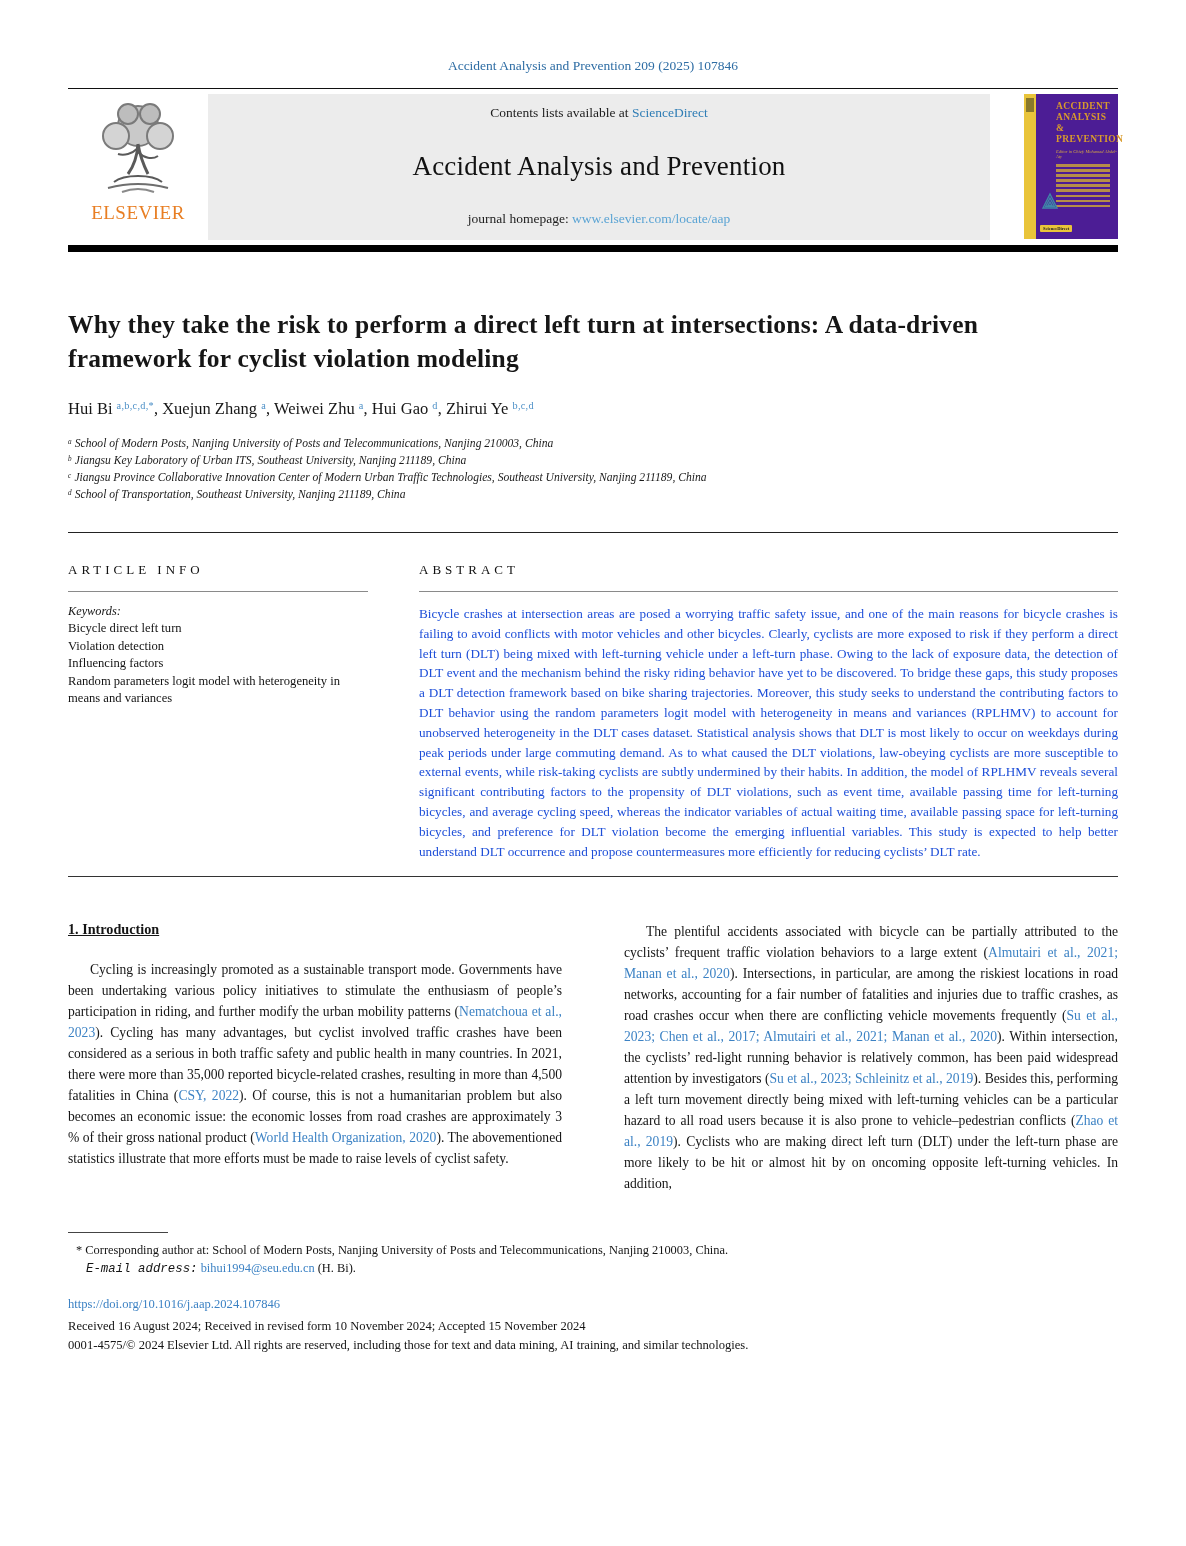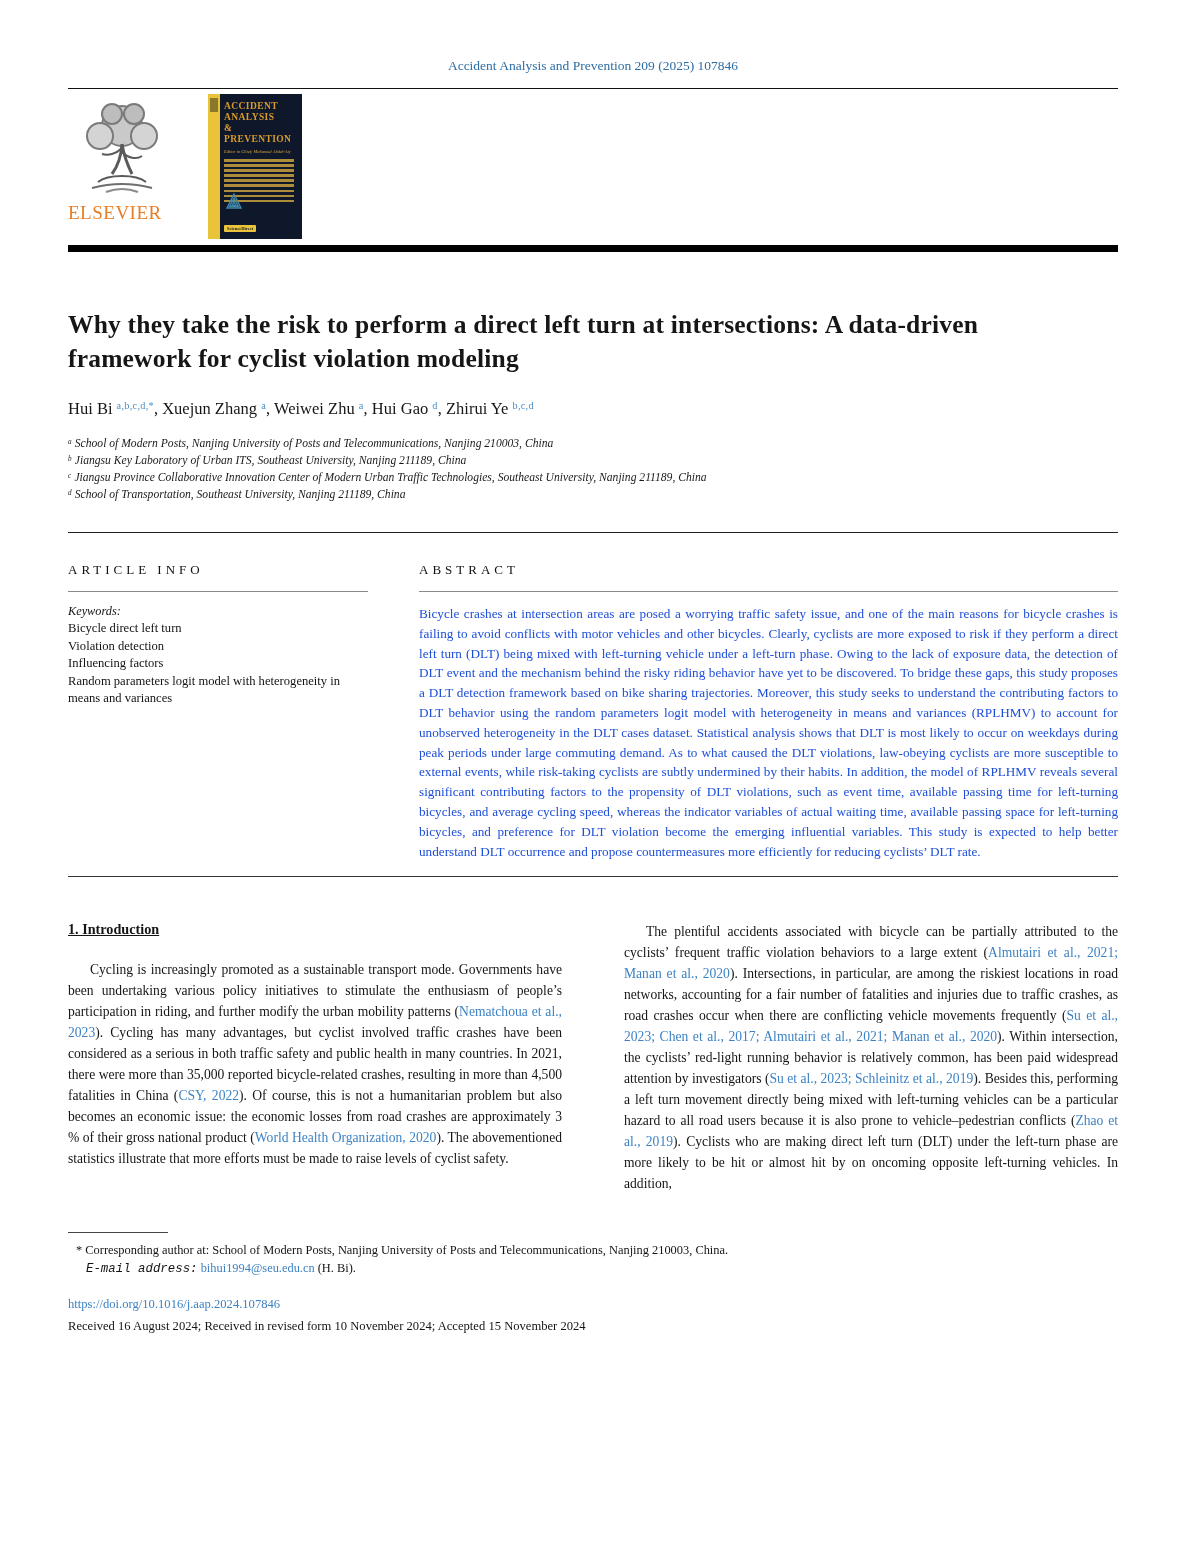--- a/index.html
+++ b/index.html
@@ -4,32 +4,32 @@
 <style>
   html,body{margin:0;padding:0;background:#fff;}
   body{width:1186px;min-height:1546px;font-family:"Liberation Serif","DejaVu Serif",serif;color:#141414;overflow:hidden;}
   .page{padding:58px 68px 0 68px;width:1050px;}
 
   
   .citation{text-align:center;font-size:13.5px;color:#2e6da4;margin-bottom:14px;}
 
   
   .masthead{border-top:1.5px solid #111;padding-top:5px;display:flex;height:146px;}
-  .m-logo{width:140px;display:flex;flex-direction:column;align-items:flex-start;justify-content:flex-start;padding-top:2px;}
+  .m-logo{width:140px;display:flex;flex-direction:column;align-items:center;justify-content:flex-start;padding-top:2px;}
   .m-logo svg{display:block;}
   .elsevier-word{font-size:19px;letter-spacing:.5px;color:#e87e23;margin-top:2px;font-family:"Liberation Serif",serif;}
   .m-center{flex:1;background:#ececec;margin-right:34px;display:flex;flex-direction:column;justify-content:space-between;text-align:center;padding:11px 0 13px 0;}
   .contents-line{font-size:13.5px;color:#1c1c1c;}
   .contents-line .link-sd{color:#2f7db5;}
   .journal-title{font-size:27px;color:#111;letter-spacing:.2px;}
   .homepage-line{font-size:13.5px;color:#1c1c1c;}
   .homepage-line .link-light{color:#5ba4d4;}
 
   
-  .m-cover{width:94px;height:145px;background:#0f172a;position:relative;box-sizing:border-box;}
+  .m-cover{width:94px;height:145px;background:#4c1d95;position:relative;box-sizing:border-box;padding-left:16px;}
   .cover-band{position:absolute;left:0;top:0;bottom:0;width:12px;background:#e9c43a;}
   .cover-band .issn{display:block;width:8px;height:14px;margin:4px auto 0;background:#3a3a1e;opacity:.55;}
   .cover-main{margin-left:16px;padding-top:7px;}
   .cover-title{font-size:9.5px;font-weight:bold;color:#d99b2c;letter-spacing:.4px;line-height:11px;}
   .cover-editor{font-size:4.5px;color:#d7a842;margin-top:4px;font-style:italic;}
   .cover-topics{margin-top:5px;}
   .cover-topics .bar{height:2.5px;background:#c9a23c;opacity:.85;margin:2.6px 8px 0 0;}
   .cover-bottom{position:absolute;left:16px;bottom:5px;}
   .cover-globe{display:block;}
   .cover-sd{margin-top:3px;background:#e9c43a;color:#222;font-size:4.5px;font-weight:bold;padding:1px 3px;display:inline-block;border-radius:1px;}
@@ -94,20 +94,25 @@
             <path d="M54 52 C48 58 40 60 34 58 M54 56 C60 62 68 64 74 60" stroke="#5a5a5a" stroke-width="2"></path>
             <path d="M30 86 C40 78 68 78 78 86" stroke="#5a5a5a" stroke-width="2"></path>
             <path d="M24 92 Q54 84 84 92" stroke="#6e6e6e" stroke-width="2"></path>
             <path d="M38 96 Q54 90 70 96" stroke="#8a8a8a" stroke-width="2"></path>
           </g>
         </svg>
       </span>
       <div class="elsevier-word">ELSEVIER</div>
     </div>
 
+    <div class="m-center">
+      <div class="contents-line"><span>Contents lists available at </span><span class="link-sd">ScienceDirect</span></div>
+      <div class="journal-title">Accident Analysis and Prevention</div>
+      <div class="homepage-line"><span>journal homepage: </span><span class="link-light">www.elsevier.com/locate/aap</span></div>
+    </div>
 
     <div class="m-cover">
       <div class="cover-band">
           <span class="issn"></span>
         </div>
       <div class="cover-main">
         <div class="cover-title">ACCIDENT</div>
         <div class="cover-title">ANALYSIS</div>
         <div class="cover-title">&amp;</div>
         <div class="cover-title">PREVENTION</div>
@@ -184,14 +189,15 @@
   </div>
 
   <div class="footnote">
     <hr class="fn-rule">
     <div class="fn-line first"><span>* Corresponding author at: School of Modern Posts, Nanjing University of Posts and Telecommunications, Nanjing 210003, China.</span></div>
     <div class="fn-line second"><span class="italic">E-mail address:</span><span> </span><span class="link">bihui1994@seu.edu.cn</span><span> (H. Bi).</span></div>
   </div>
 
   <div class="doi link">https://doi.org/10.1016/j.aap.2024.107846</div>
   <div class="received">Received 16 August 2024; Received in revised form 10 November 2024; Accepted 15 November 2024</div>
+  <div class="copyright">0001-4575/© 2024 Elsevier Ltd. All rights are reserved, including those for text and data mining, AI training, and similar technologies.</div>
 
 </div>
 
 </body></html>

